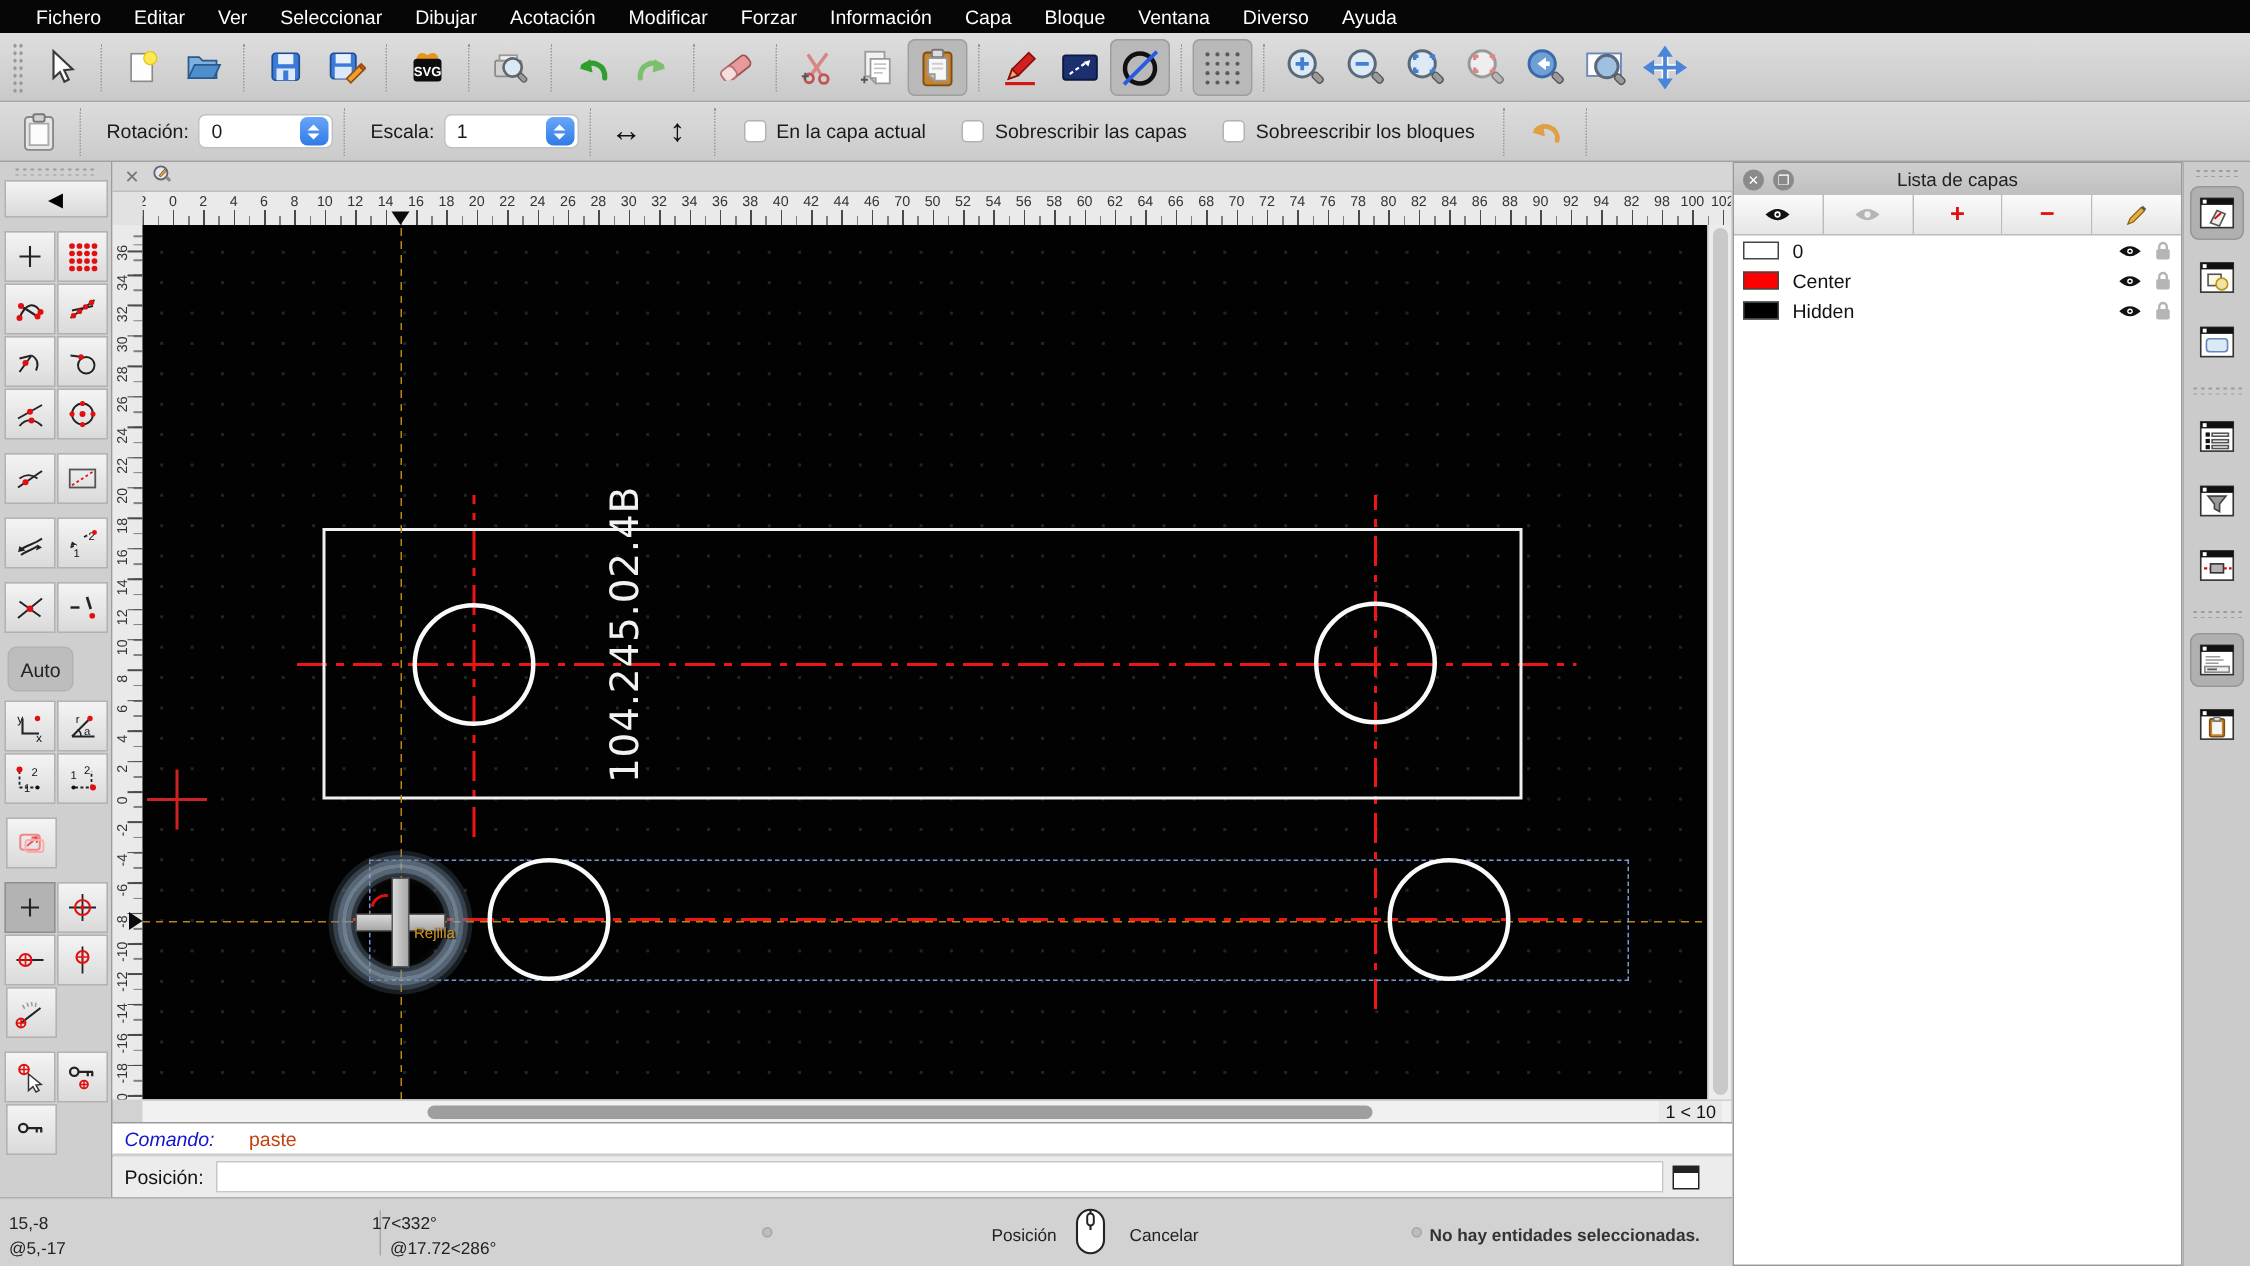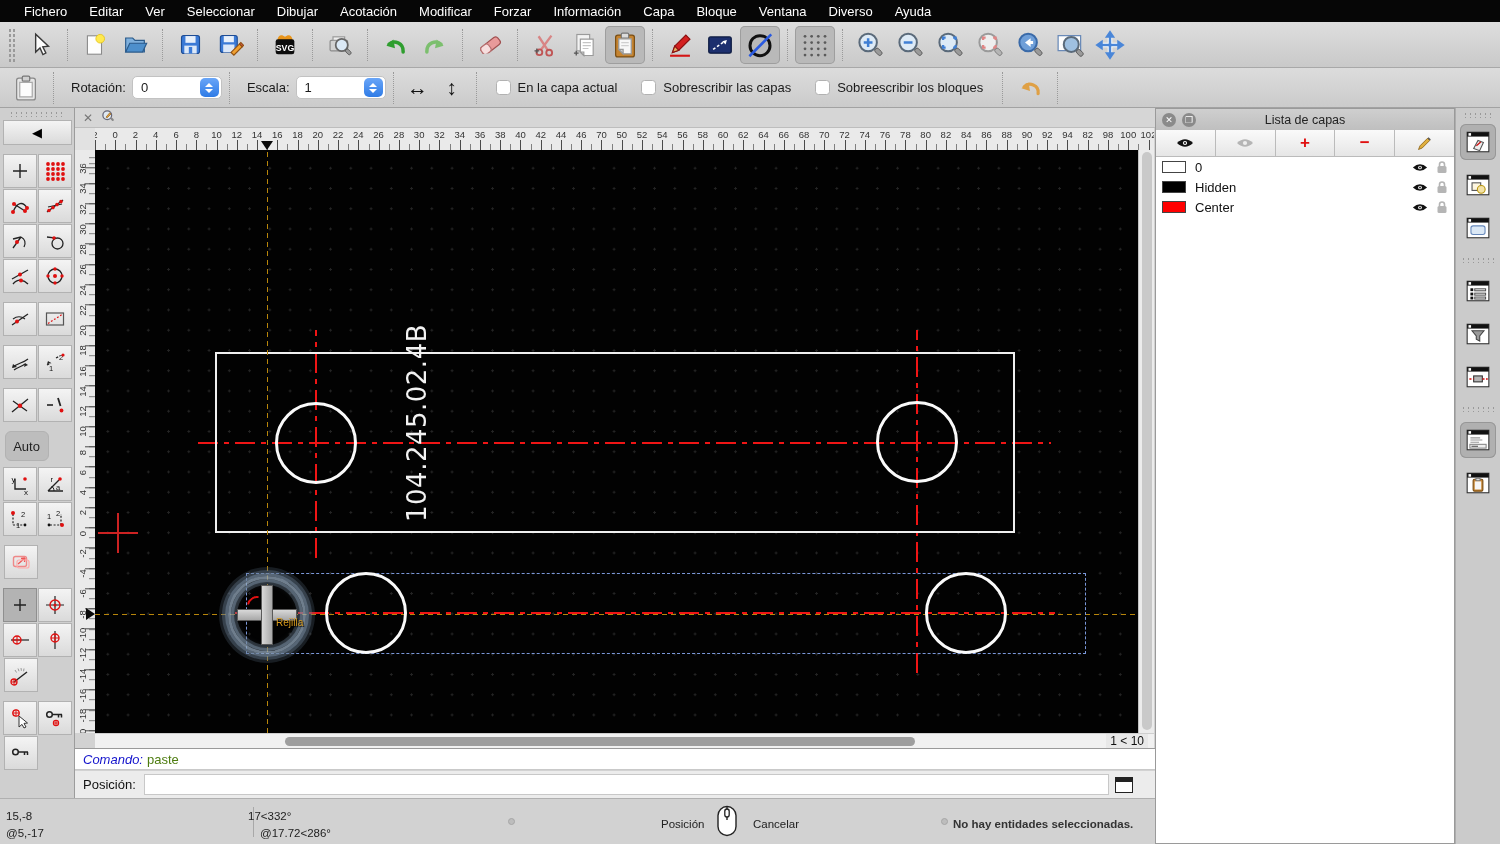--- a/index.html
+++ b/index.html
@@ -76,21 +76,21 @@
 #rejilla{left:181px;top:467px;color:#d6991c;font-size:10px;text-shadow:1px 1px 1px #000}
 
 #vscroll{position:absolute;top:150px;left:1138px;width:16px;height:583px;background:#ececec;border-left:1px solid #c2c2c2}
 #vthumb{position:absolute;top:2px;left:2.5px;width:10px;height:578px;background:#c9c9c9;border-radius:5px}
 #hscroll{position:absolute;top:733px;left:95px;width:1059px;height:15px;background:#f1f1f1;border-top:1px solid #cfcfcf;font-size:12px;color:#111}
 #hthumb{position:absolute;top:2.5px;left:190px;width:630px;height:9px;background:#9e9e9e;border-radius:5px}
 #zoomlabel{position:absolute;right:6px;top:0px;background:#e8e8e8;padding:0 4px;height:15px;line-height:15px}
 
 #cmdrow{position:absolute;top:748px;left:75px;width:1080px;height:22px;background:#fff;border-top:1px solid #9a9a9a;border-bottom:1px solid #c9c9c9;display:flex;align-items:center;font-size:13px}
 #cmdrow .prompt{color:#1414cc;font-style:italic;margin-left:8px}
-#cmdrow .cmd{color:#4d7c0f;margin-left:4px}
+#cmdrow .cmd{color:#c2410c;margin-left:23px}
 #posrow{position:absolute;top:771px;left:75px;width:1080px;height:27px;background:#ececec;display:flex;align-items:center;font-size:13px}
 #posrow label{margin-left:8px;color:#111}
 #posinput{margin-left:8px;width:965px;height:21px;border:1px solid #c8c8c8;background:#fff;font-size:13px;padding:0 4px;font-family:"Liberation Sans",sans-serif}
 #poswidgetbtn{margin-left:6px;width:18px;height:16px;border:1.5px solid #222;border-top:5px solid #222;background:#fff}
 
 #statusbar{position:absolute;top:798px;left:0;width:1155px;height:46px;background:#d2d2d2;border-top:1px solid #b0b0b0;font-size:11.5px;color:#222}
 #statusbar .sdiv{position:absolute;left:253px;top:8px;height:30px;border-left:1px solid #a8a8a8}
 .led{position:absolute;width:7px;height:7px;border-radius:50%;background:#bdbdbd;border:1px solid #a6a6a6}
 #mouseicon{position:absolute;left:716px;top:6px}
 
@@ -536,21 +536,21 @@
       </div>
     <div class="sbtn">
         <svg width="22" height="22" viewBox="0 0 22 22">
           <path d="M3 11 h6" stroke="#222" stroke-width="1.6"></path>
           <path d="M14 4 l2.5 8" stroke="#222" stroke-width="1.8"></path>
           <circle cx="17.5" cy="16.5" r="1.9" fill="#e01010"></circle>
         </svg>
       </div>
   </div>
   <div class="sgap"></div>
-  <div class="srow" style="justify-content:center;padding-left:4px">
+  <div class="srow" style="justify-content:flex-end;padding-left:4px">
     <div class="sbtn autobtn">
         <span>Auto</span>
       </div>
   </div>
   <div class="sgap" style="height:5px"></div>
   <div class="srow">
     <div class="sbtn">
         <svg width="22" height="22" viewBox="0 0 22 22">
           <path d="M6 6 V16 H17" fill="none" stroke="#222" stroke-width="1.4"></path>
           <text x="2.5" y="9" font-size="8" fill="#111" font-family="Liberation Sans,sans-serif">y</text>
@@ -884,36 +884,36 @@
         <path d="M1 6 Q9 -1.5 17 6 Q9 13.5 1 6 Z" fill="#111"></path>
         <circle cx="9" cy="6" r="2.1" fill="#fff"></circle>
         <circle cx="9" cy="6" r="1" fill="#111"></circle>
       </svg>
     <svg width="12" height="14" viewBox="0 0 12 14">
         <rect x="1.5" y="6" width="9" height="7" rx="1.5" fill="#b5b5b5"></rect>
         <path d="M3.5 6 V4.5 a2.5 2.5 0 0 1 5 0 V6" fill="none" stroke="#b5b5b5" stroke-width="1.6"></path>
       </svg>
   </div>
   <div class="lrow">
-    <span class="swatch" style="background: rgb(0, 0, 0);"></span>
-    <span>Hidden</span>
+    <span class="swatch" style="background: rgb(255, 0, 0);"></span>
+    <span>Center</span>
       <span class="sp"></span>
     <svg width="16" height="11" viewBox="0 0 18 12" style="margin-right:8px">
         <path d="M1 6 Q9 -1.5 17 6 Q9 13.5 1 6 Z" fill="#111"></path>
         <circle cx="9" cy="6" r="2.1" fill="#fff"></circle>
         <circle cx="9" cy="6" r="1" fill="#111"></circle>
       </svg>
     <svg width="12" height="14" viewBox="0 0 12 14">
         <rect x="1.5" y="6" width="9" height="7" rx="1.5" fill="#b5b5b5"></rect>
         <path d="M3.5 6 V4.5 a2.5 2.5 0 0 1 5 0 V6" fill="none" stroke="#b5b5b5" stroke-width="1.6"></path>
       </svg>
   </div>
   <div class="lrow">
-    <span class="swatch" style="background: rgb(255, 0, 0);"></span>
-    <span>Center</span>
+    <span class="swatch" style="background: rgb(0, 0, 0);"></span>
+    <span>Hidden</span>
       <span class="sp"></span>
     <svg width="16" height="11" viewBox="0 0 18 12" style="margin-right:8px">
         <path d="M1 6 Q9 -1.5 17 6 Q9 13.5 1 6 Z" fill="#111"></path>
         <circle cx="9" cy="6" r="2.1" fill="#fff"></circle>
         <circle cx="9" cy="6" r="1" fill="#111"></circle>
       </svg>
     <svg width="12" height="14" viewBox="0 0 12 14">
         <rect x="1.5" y="6" width="9" height="7" rx="1.5" fill="#b5b5b5"></rect>
         <path d="M3.5 6 V4.5 a2.5 2.5 0 0 1 5 0 V6" fill="none" stroke="#b5b5b5" stroke-width="1.6"></path>
       </svg>

